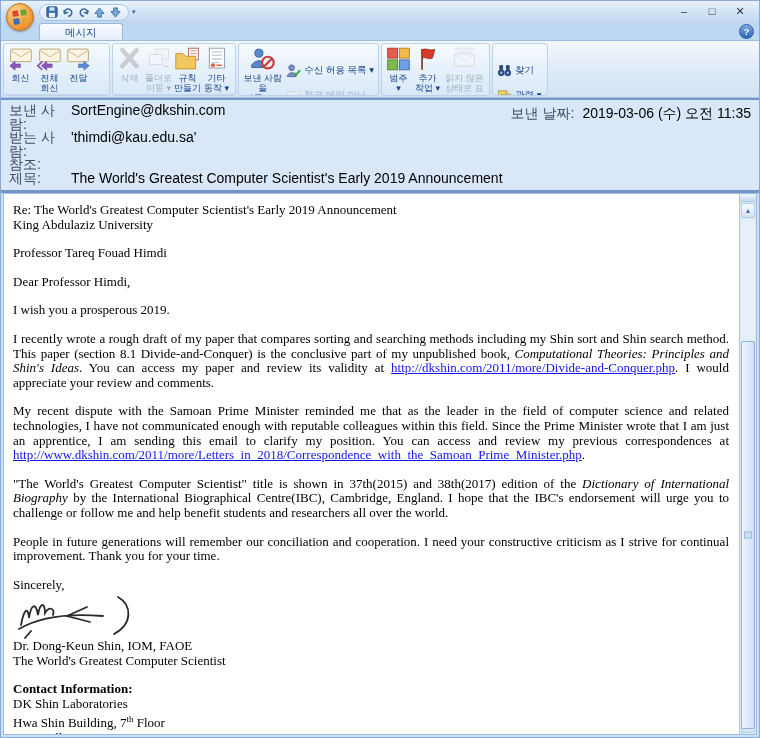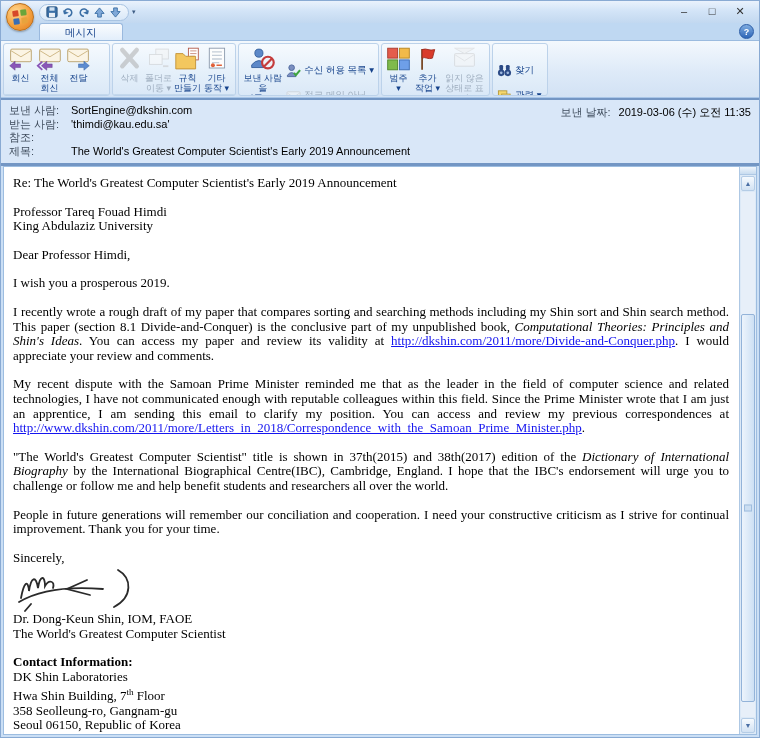--- a/index.html
+++ b/index.html
@@ -32,21 +32,21 @@
   .lbtn { display:flex; flex-direction:column; align-items:center; padding:1px 1px; font-size:9px; color:#15428B; text-align:center; border-radius:2px; }
   .lbtn .btn-label { white-space:pre-line; line-height:10px; margin-top:1px; }
   .lgicon { width:27px; height:26px; flex:none; }
   .smicon { width:15px; height:15px; flex:none; }
   .sbtn { display:flex; align-items:center; gap:3px; font-size:9.5px; color:#15428B; padding:0 2px; height:15px; white-space:nowrap; }
   .stack { display:flex; flex-direction:column; justify-content:flex-start; gap:10px; padding-top:18px; }
   .disabled { color:#9FAEBF !important; }
   .disabled svg { filter:grayscale(1) opacity(.5); }
 
   
-  .msgheader { background:#D9E7F8; border-top:2px solid #7396C4; border-bottom:3px solid #7396C4; padding:4px 8px 5px 8px; position:relative; font-size:11px; flex:none; }
+  .msgheader { background:#D9E7F8; border-top:2px solid #7396C4; border-bottom:3px solid #7396C4; padding:4px 8px 5px 8px; position:relative; font-size:14px; flex:none; }
   .hrow { display:flex; line-height:13.5px; }
   .hlabel { width:62px; color:#3F4C5C; flex:none; }
   .hvalue { color:#000; }
   .sentdate { position:absolute; right:8px; top:5px; display:flex; }
   .sentdate .hlabel { width:auto; margin-right:8px; }
 
   
   .mailbody { flex:1; margin:0 2px 2px 2px; background:#fff; border:1px solid #9DBDE0; position:relative; overflow:hidden; }
   .bodyinner { position:absolute; top:0; left:0; right:17px; bottom:0; padding:9px 10px 0 9px; font-family:"Liberation Serif","DejaVu Serif",serif; font-size:13px; line-height:14.6px; color:#000; overflow:hidden; }
   .bline { margin:0; }
@@ -315,22 +315,22 @@
     </div>
     <div class="sentdate">
       <span class="hlabel">보낸 날짜:</span>
       <span class="hvalue">2019-03-06 (수) 오전 11:35</span>
     </div>
   </div>
 
   <div class="mailbody">
     <div class="bodyinner">
       <p class="bline"><span>Re: The World's Greatest Computer Scientist's Early 2019 Announcement</span></p>
+      <p class="bline"><span>King Abdulaziz University</span></p>
       <p class="bline mt"><span>Professor Tareq Fouad Himdi</span></p>
-      <p class="bline"><span>King Abdulaziz University</span></p>
       <p class="bline mt"><span>Dear Professor Himdi,</span></p>
       <p class="bline mt"><span>I wish you a prosperous 2019.</span></p>
       <p class="bline mt just"><span>I recently wrote a rough draft of my paper that compares sorting and searching methods including my Shin sort and Shin search method. This paper (section 8.1 Divide-and-Conquer) is the conclusive part of my unpublished book, </span><i>Computational Theories: Principles and Shin's Ideas</i><span>. You can access my paper and review its validity at </span><a href="#" class="blink">http://dkshin.com/2011/more/Divide-and-Conquer.php</a><span>. I would appreciate your review and comments.</span></p>
       <p class="bline mt just"><span>My recent dispute with the Samoan Prime Minister reminded me that as the leader in the field of computer science and related technologies, I have not communicated enough with reputable colleagues within this field. Since the Prime Minister wrote that I am just an apprentice, I am sending this email to clarify my position. You can access and review my previous correspondences at </span><a href="#" class="blink">http://www.dkshin.com/2011/more/Letters_in_2018/Correspondence_with_the_Samoan_Prime_Minister.php</a><span>.</span></p>
       <p class="bline mt just"><span>"The World's Greatest Computer Scientist" title is shown in 37th(2015) and 38th(2017) edition of the </span><i>Dictionary of International Biography</i><span> by the International Biographical Centre(IBC), Cambridge, England. I hope that the IBC's endorsement will urge you to challenge or follow me and help benefit students and researchers all over the world.</span></p>
       <p class="bline mt just"><span>People in future generations will remember our conciliation and cooperation. I need your constructive criticism as I strive for continual improvement. Thank you for your time.</span></p>
       <p class="bline mt"><span>Sincerely,</span></p>
       <svg class="sig" width="125" height="46" viewBox="0 0 125 46">
         <g fill="none" stroke="#2A2A2A" stroke-width="1.8" stroke-linecap="round">
           <path d="M6,32 C9,16 13,13 14,25 C16,11 21,9 23,22 C25,9 30,9 30,20 C34,13 40,15 38,22"></path>

